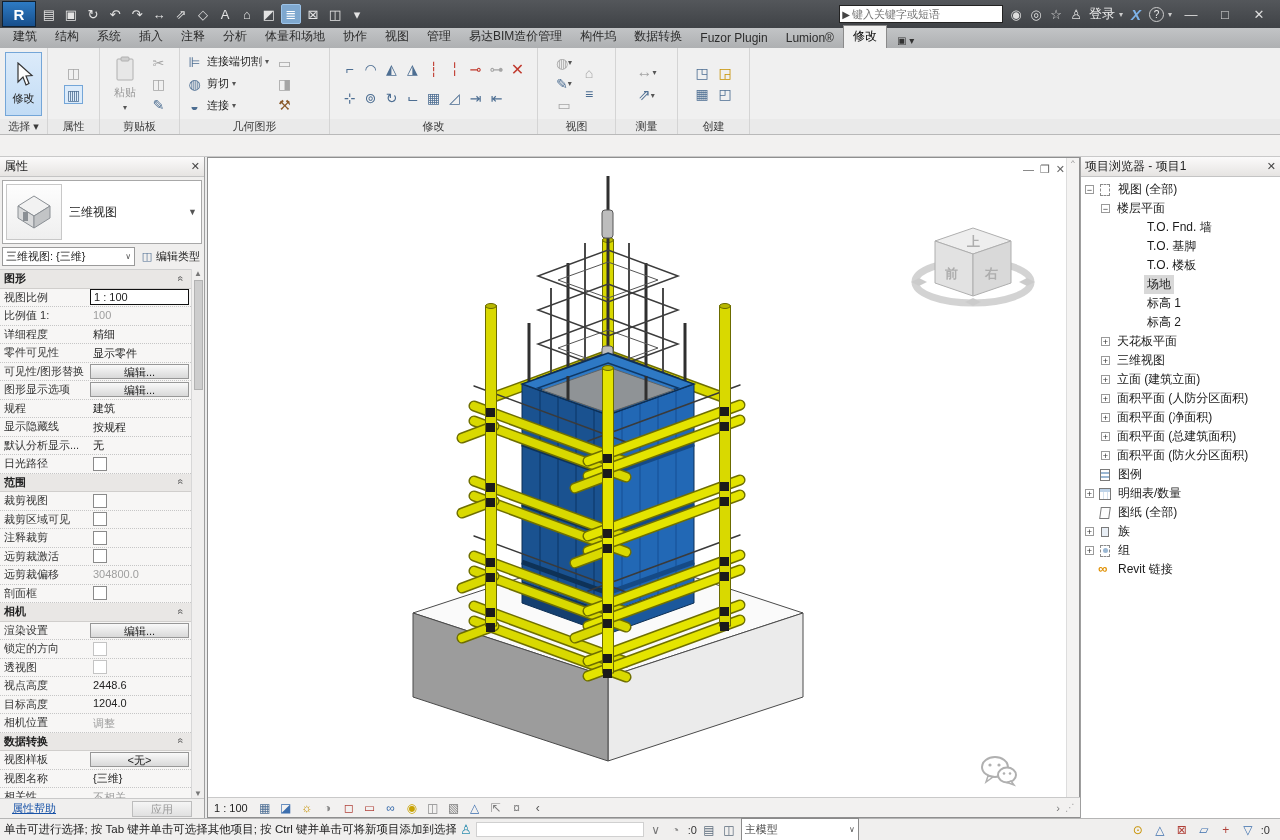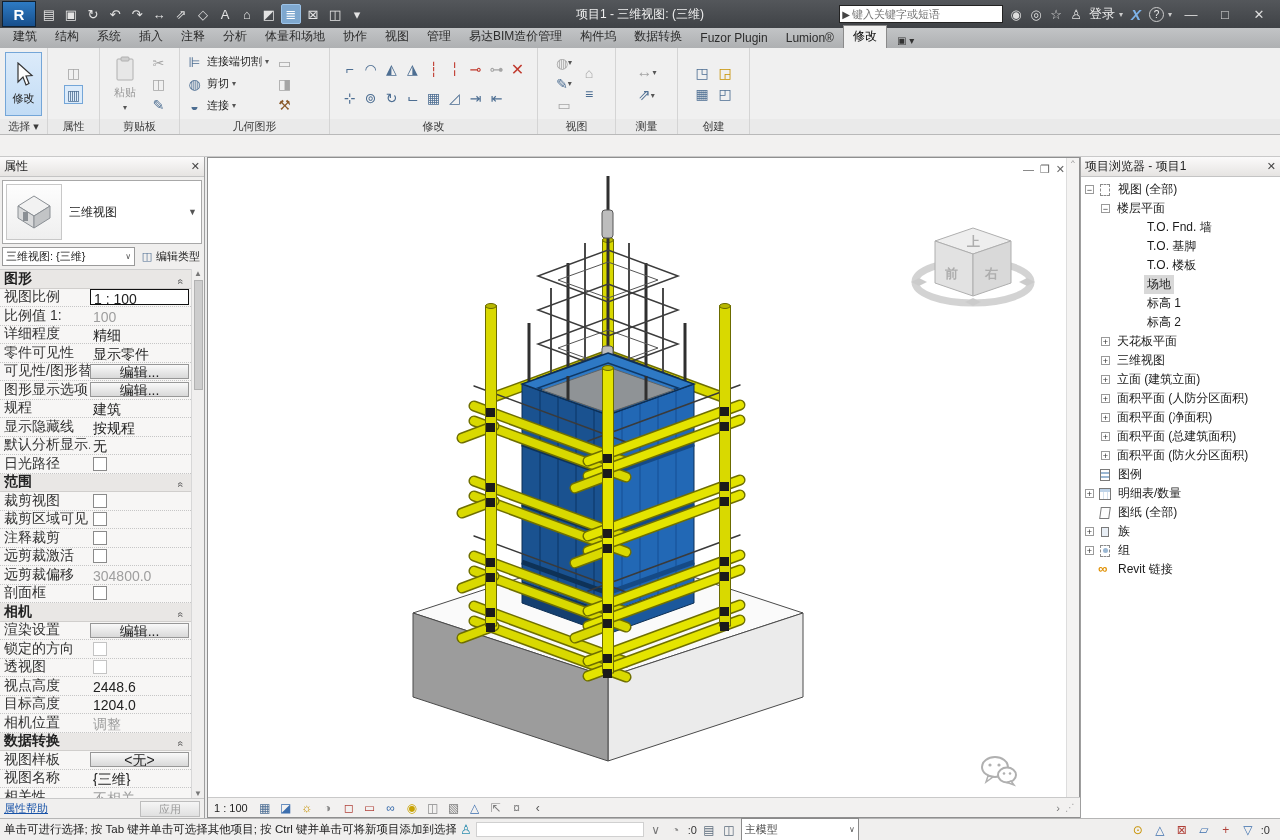--- a/index.html
+++ b/index.html
@@ -72,38 +72,38 @@
     background:linear-gradient(#fdfdfd,#efefef); display:flex; align-items:center; justify-content:center; }
   #type-name { flex:1; font-size:12px; color:#222; padding-left:4px; }
   #type-dd { color:#555; font-size:9px; padding-right:4px; }
   #instance-row { display:flex; align-items:center; gap:3px; padding:3px 2px; }
   #instance-combo { flex:1; height:19px; background:#fff; border:1px solid #9a9a9a;
     display:flex; align-items:center; font-size:11px; padding:0 3px; color:#222; }
   #instance-combo .dd { margin-left:auto; }
   #edit-type-btn { display:flex; align-items:center; gap:2px; font-size:11px; color:#222; padding:1px 2px; }
   #prop-scroll { flex:1; display:flex; overflow:hidden; }
   #prop-grid { flex:1; overflow:hidden; background:#f7f6f5; border-top:1px solid #cfcfcf; }
-  .prow { display:flex; height:18.5px; align-items:center; border-bottom:1px dotted #c6c6c6; font-size:14px; }
+  .prow { display:flex; height:18.5px; align-items:center; border-bottom:1px dotted #c6c6c6; font-size:11px; }
   .prow .plabel { flex:0 0 90px; padding-left:4px; color:#333; overflow:hidden; white-space:nowrap; }
   .prow .pval { flex:1; margin-right:2px; padding:1px 3px; color:#222; overflow:hidden; white-space:nowrap; height:16px; }
   .prow.kin-gray .pval { color:#9e9e9e; }
   .prow.kin-input .pval { background:#fff; border:1px solid #111; }
   .prow.kin-button .pval { background:linear-gradient(#f9f9f9,#d9d9d9); border:1px solid #979797;
     text-align:center; height:15px; line-height:13px; }
   .prow.kin-checkbox .pval::before, .prow.kin-cbdis .pval::before {
     content:""; display:inline-block; width:12px; height:12px; background:#fff; border:1px solid #8a8a8a; }
   .prow.kin-cbdis .pval::before { border-color:#c4c4c4; }
   .prow.kin-section { background:#e9e7e5; border-bottom:1px solid #d0cecc; }
   .prow.kin-section .plabel { font-weight:bold; color:#222; flex:1; }
   .prow.kin-section .pval { flex:0 0 14px; }
   .prow.kin-section .pval::after { content:"«"; display:inline-block; transform:rotate(90deg); color:#555; font-size:10px; }
   #prop-sb { width:13px; background:#f0efee; border-left:1px solid #d7d7d7; display:flex; flex-direction:column;
     align-items:center; font-size:8px; color:#777; }
   #prop-sb .thumb { width:9px; height:110px; background:#cdcdcd; border:1px solid #b2b2b2; margin:2px 0; }
-  #pal-foot { height:20px; border-top:1px solid #c9c9c9; display:flex; align-items:center; padding:0 4px; }
+  #pal-foot { height:20px; border-top:1px solid #c9c9c9; display:flex; align-items:center; padding:0 12px; }
   #prop-help { color:#1a54a8; text-decoration:underline; font-size:11px; }
   #apply-btn { margin-left:auto; width:60px; height:16px; background:linear-gradient(#f5f5f5,#e0e0e0);
     border:1px solid #bdbdbd; color:#9a9a9a; font-size:11px; text-align:center; line-height:14px; }
 
   
   #viewport { position:absolute; left:207px; top:157px; width:873px; height:661px;
     background:#fff; border:1px solid #8f8f8f; }
   #vp-controls { position:absolute; right:14px; top:5px; display:flex; gap:6px; z-index:5; }
   #vp-controls span { color:#666; font-size:11px; }
   #vp-vscroll { position:absolute; right:0; top:0; width:13px; height:640px; background:#f4f3f2;
@@ -180,21 +180,20 @@
       <span class="qi">⇗</span>
       <span class="qi">◇</span>
       <span class="qi">A</span>
       <span class="qi">⌂</span>
       <span class="qi">◩</span>
       <span class="qi active">≣</span>
       <span class="qi">⊠</span>
       <span class="qi">◫</span>
       <span class="qi">▾</span>
     </div>
-  <div id="title-text">项目1 - 三维视图: (三维)</div>
   <div id="infocenter">
     <div id="search-wrap">
       <span id="search-go">▶</span>
       <input placeholder="键入关键字或短语" style="">
     </div>
     <span id="ic-icons" style="display:flex;gap:2px;">
 
     <span class="ici">◉</span>
         <span class="ici">◎</span>
         <span class="ici">☆</span>

